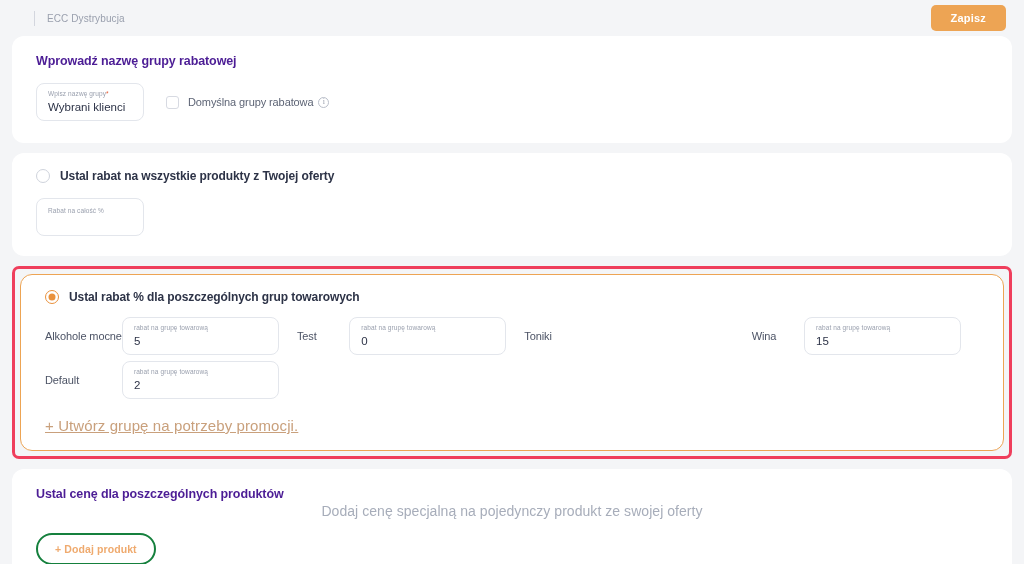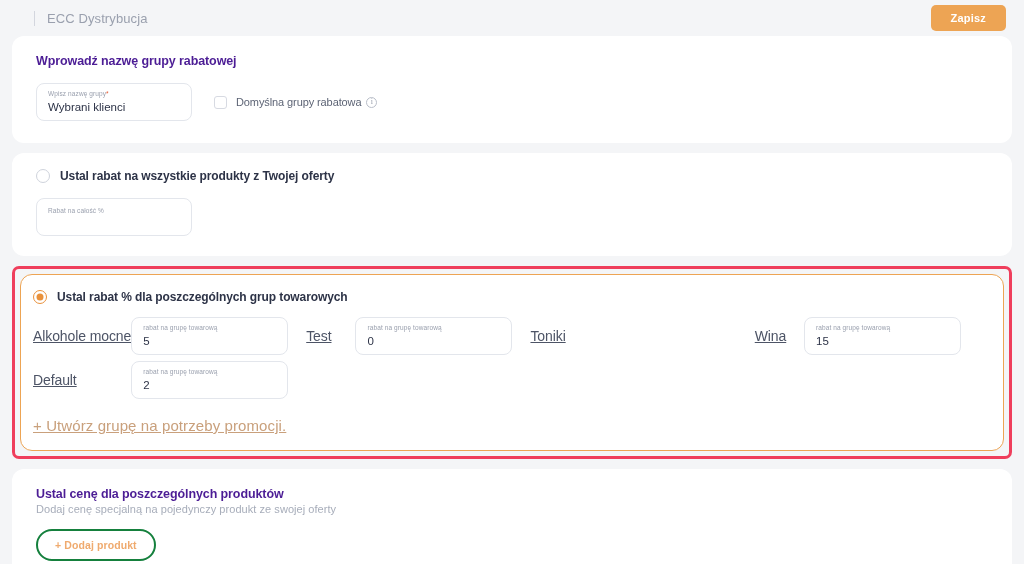--- a/index.html
+++ b/index.html
@@ -32,21 +32,21 @@
     letter-spacing: -0.3px;
     line-height: 1;
   }
   .title-divider {
     width: 1px;
     height: 15px;
     background: #d3d6de;
     margin: 0 12px 0 14px;
   }
   .org-name {
-    font-size: 13px;
+    font-size: 10px;
     color: #9aa0ae;
     letter-spacing: 0.1px;
   }
   .header-spacer { flex: 1; }
   .save-button {
     background: #eda454;
     color: #ffffff;
     border: none;
     border-radius: 5px;
     font-family: inherit;
@@ -84,21 +84,21 @@
     align-items: center;
     margin-top: 15px;
   }
 
   
   .field {
     border: 1px solid #e3e6ec;
     border-radius: 8px;
     padding: 7px 11px 6px 11px;
     background: #fff;
-    width: 156px;
+    width: 108px;
     height: 38px;
     display: flex;
     flex-direction: column;
     justify-content: center;
     cursor: text;
   }
   .field-label {
     font-size: 6.5px;
     color: #9aa0ae;
     line-height: 1.2;
@@ -190,63 +190,63 @@
     padding: 5px;
     border: 3px solid #ef3e5c;
     border-radius: 7px;
     margin-bottom: 10px;
     background: #f4f5f7;
   }
   .card-groups {
     border: 1.3px solid #eda454;
     border-radius: 12px;
     background: #fff;
-    padding: 15px 24px 16px 12px;
+    padding: 15px 24px 16px 24px;
     margin-bottom: 0;
   }
   .groups-grid {
     display: grid;
     grid-template-columns: 1fr 1fr 1fr 1fr;
     row-gap: 6px;
     margin-top: 13px;
   }
   .group-cell {
     display: flex;
     align-items: center;
   }
   .group-label {
-    font-size: 14px;
+    font-size: 11px;
     color: #4d5466;
     white-space: nowrap;
     letter-spacing: -0.1px;
-    text-decoration: underline;
   }
   .group-field {
     width: 157px;
     margin-left: auto;
     margin-right: 18px;
   }
   .create-group-link {
     font-size: 15px;
     color: #c9a07c;
     margin-top: 18px;
     cursor: pointer;
     letter-spacing: 0.1px;
     text-decoration: underline;
   }
 
   
   .card-products {
     padding: 18px 24px 18px 24px;
   }
   .products-sub {
-    font-size: 11px;
+    font-size: 14px;
     color: #a7adba;
     margin-top: 2px;
     letter-spacing: 0.05px;
+    text-align: center;
   }
   .add-product-button {
     margin-top: 14px;
     border: 2px solid #15803d;
     color: #efaa6e;
     background: #fff;
     border-radius: 18px;
     font-family: inherit;
     font-size: 10.5px;
     font-weight: 700;

